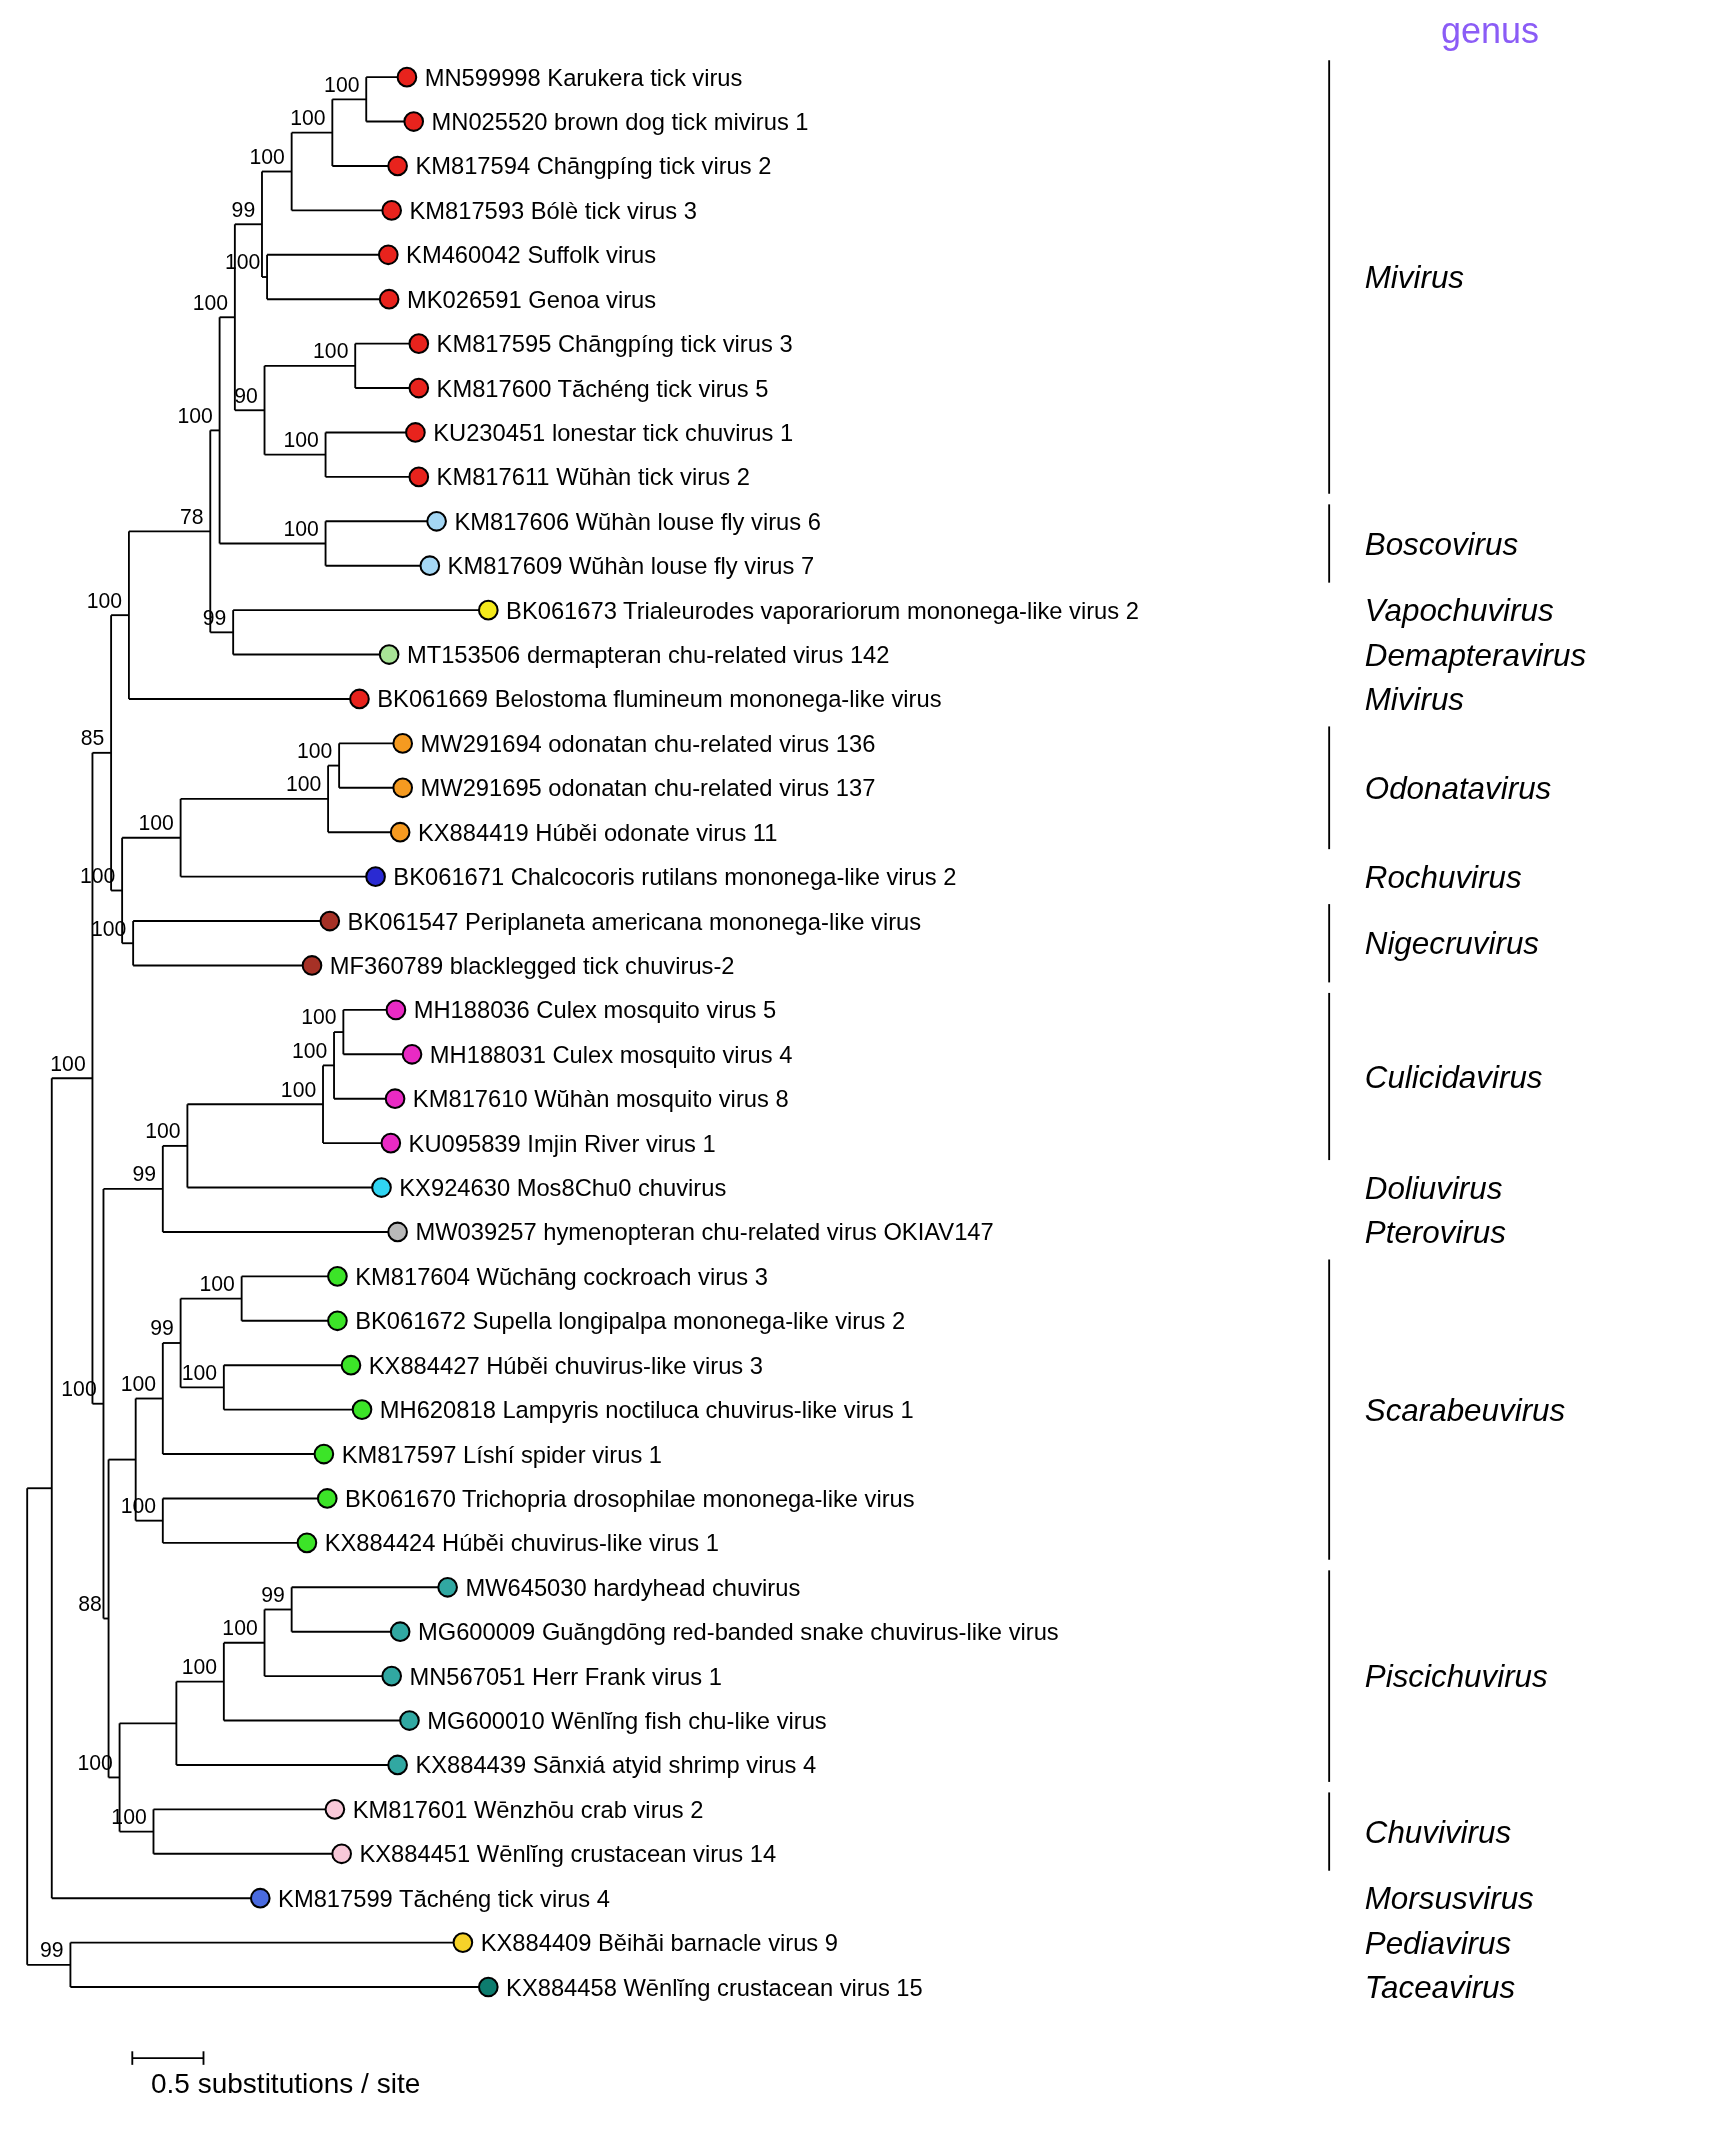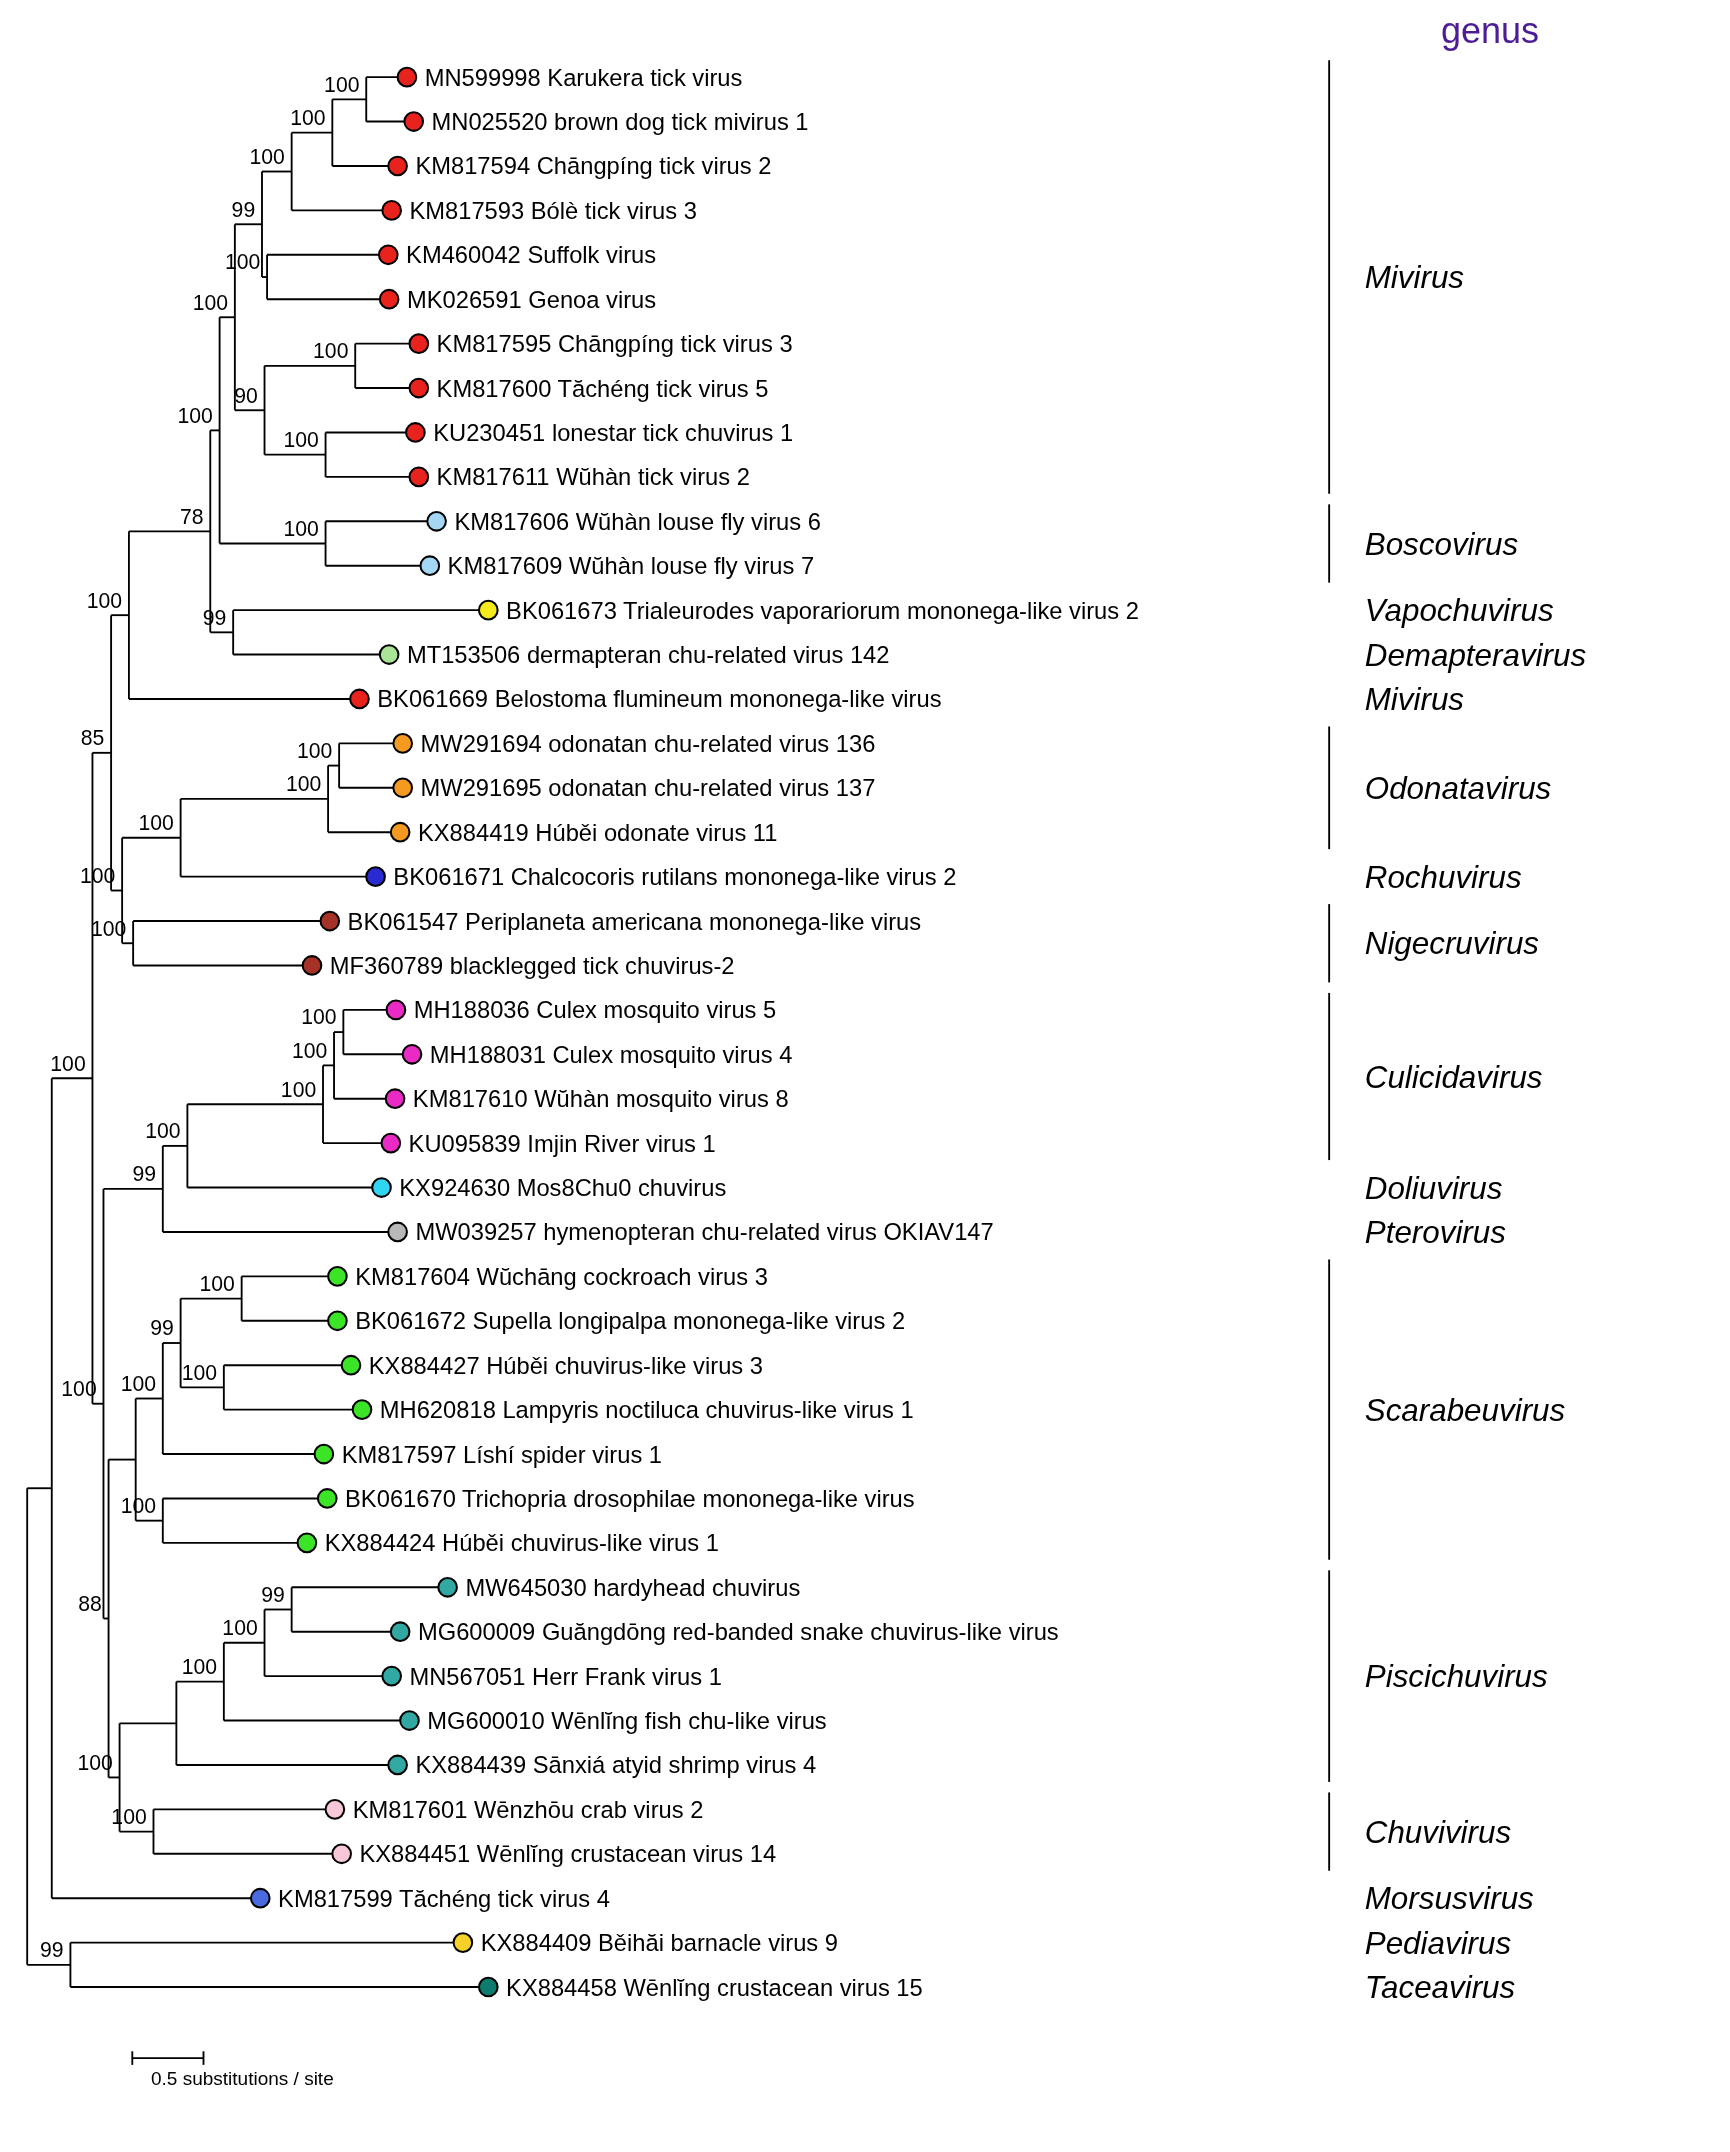--- a/index.html
+++ b/index.html
@@ -1,21 +1,21 @@
 <!DOCTYPE html>
 <html style="font-size:13.6px"><head>
 <meta charset="utf-8">
 <style>
   html,body{margin:0;padding:0;background:#ffffff;}
   body{width:1731px;height:2153px;font-family:"Liberation Sans",sans-serif;color:#000;}
   .figure{position:relative;width:1731px;height:2153px;background:#fff;overflow:hidden;}
   #tree-svg{position:absolute;left:0;top:0;}
   #tree-svg text{font-family:"Liberation Sans",sans-serif;fill:#000;}
-  .genus-header{position:absolute;left:1441px;top:10.2px;font-size:36px;color:#4c1d95;}
-  .scale-label{position:absolute;left:151px;top:2068px;font-size:19px;color:#000;}
+  .genus-header{position:absolute;left:1441px;top:10.2px;font-size:36px;color:#8b5cf6;}
+  .scale-label{position:absolute;left:151px;top:2068px;font-size:28px;color:#000;}
 </style>
 </head>
 <body>
 
 <div class="figure">
   <svg id="tree-svg" width="1731" height="2153" viewBox="0 0 2042 2540">
       <line x1="32" y1="1755.7490234375" x2="32" y2="2318" stroke="#000000" stroke-width="2.2"></line>
       <line x1="32" y1="1755.7490234375" x2="61" y2="1755.7490234375" stroke="#000000" stroke-width="2.2"></line>
       <line x1="32" y1="2318" x2="83" y2="2318" stroke="#000000" stroke-width="2.2"></line>
       <line x1="61" y1="1272.098046875" x2="61" y2="2239.4" stroke="#000000" stroke-width="2.2"></line>

